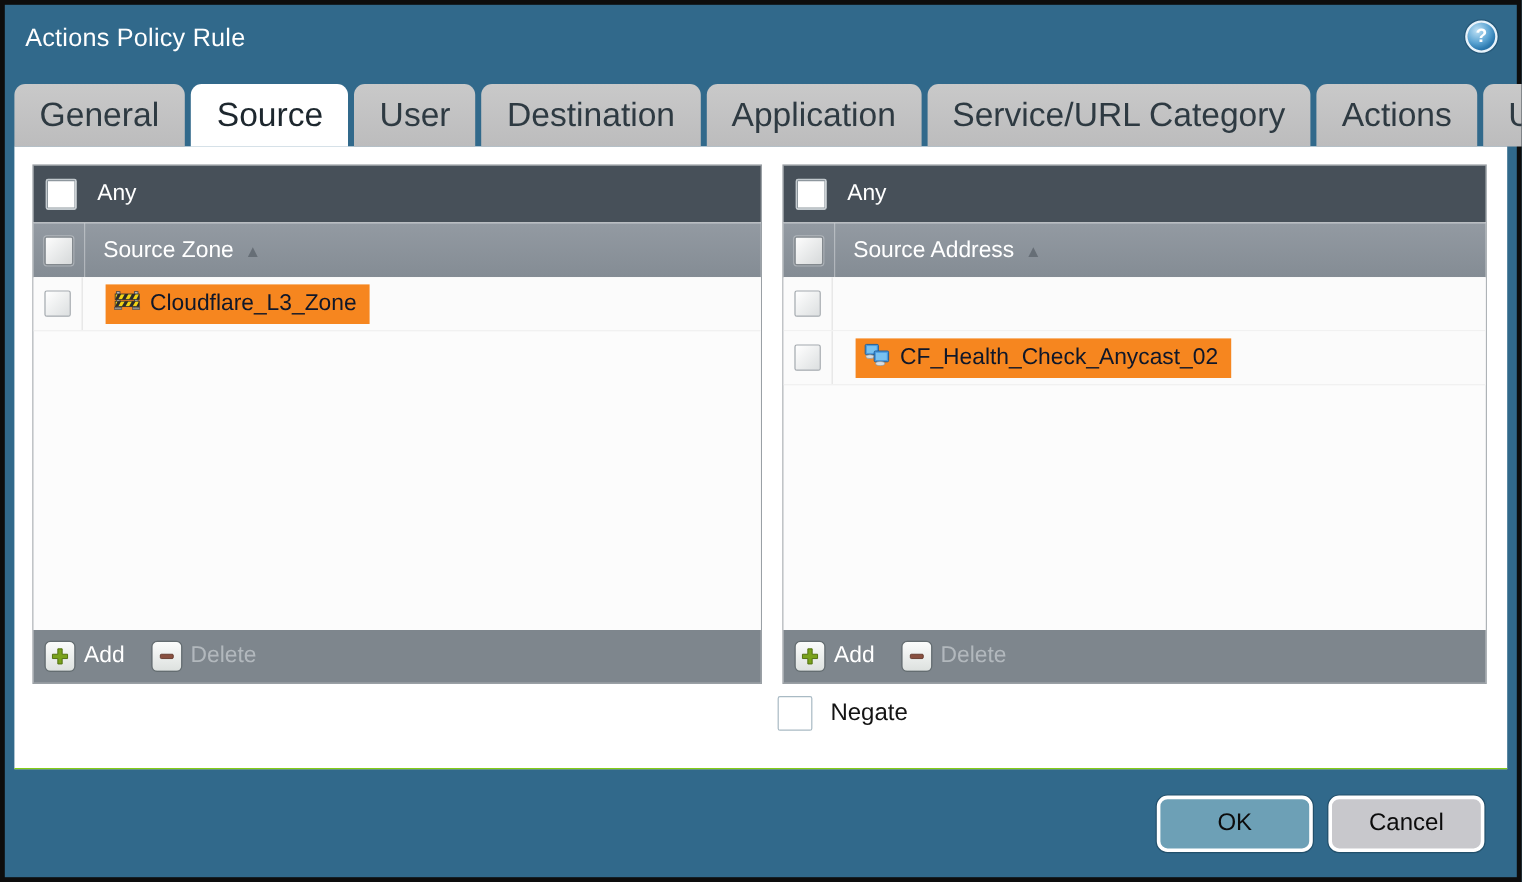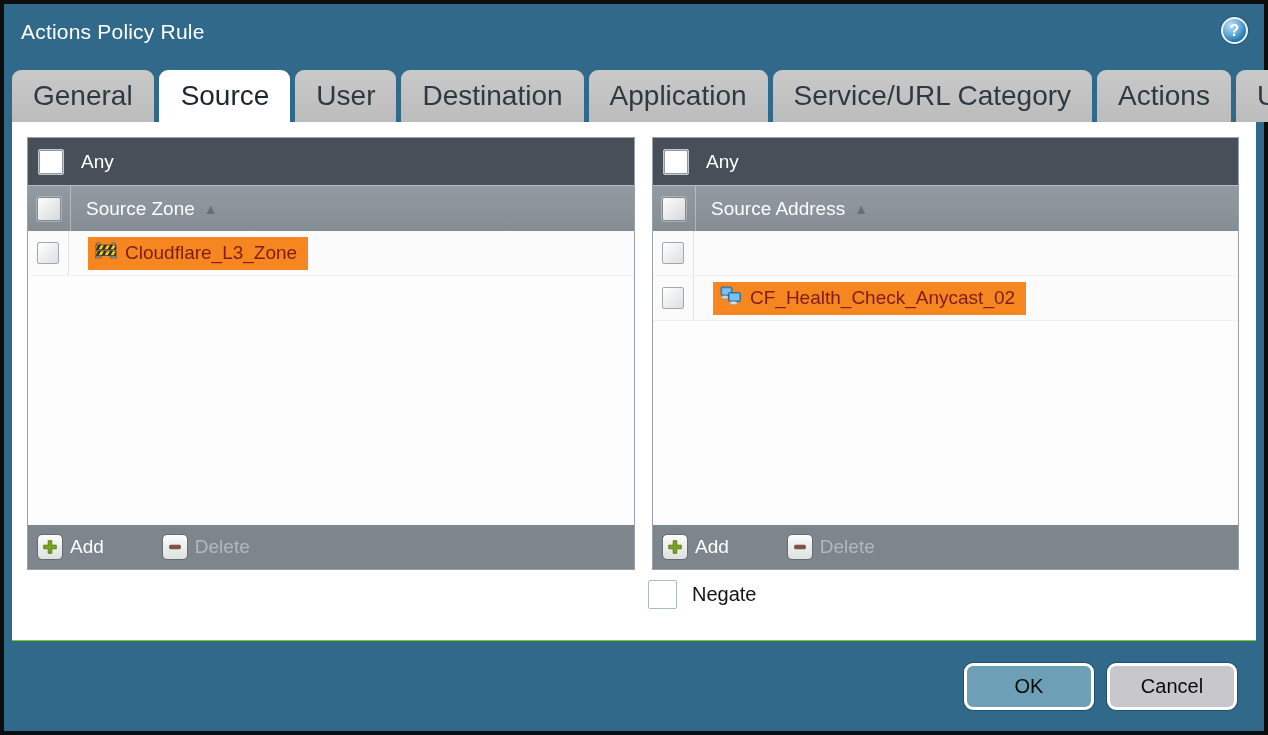--- a/index.html
+++ b/index.html
@@ -39,30 +39,30 @@
              border-right:1px solid rgba(255,255,255,.35);}
   .cb.header{width:24px;height:24px;background:linear-gradient(135deg,#fdfdfd,#d6d9da);border:1px solid #83898e;
              box-shadow:0 0 0 1px rgba(255,255,255,.3);}
   .col-title{color:#ffffff;font-size:19px;margin-left:15px;}
   .sort{color:#666e76;font-size:14px;margin-left:9px;}
 
   .panel-body{flex:1;background:#fcfcfc;overflow:hidden;}
   .row{height:44px;display:flex;align-items:center;border-bottom:1px solid #f1f1f1;background:#fbfbfb;cursor:pointer;}
   .cb-cell-r{width:40px;display:flex;justify-content:center;align-items:center;align-self:stretch;border-right:1px solid #e3e3e3;}
   .cb.row-cb{width:22px;height:22px;background:linear-gradient(135deg,#ffffff,#dcdfe0);border:1px solid #a2a8ad;}
-  .chip{display:inline-flex;align-items:center;gap:8px;background:#f6861f;color:#7f1d1d;font-size:19px;
+  .chip{display:inline-flex;align-items:center;gap:8px;background:#f6861f;color:#0f172a;font-size:19px;
         height:33px;padding:0 11px 0 7px;margin-left:19px;}
   .chip svg{flex:none;}
 
   .panel-footer{height:44px;background:#7e868d;display:flex;align-items:center;gap:22px;padding-left:9px;flex:none;}
   .tool-btn{display:flex;align-items:center;gap:7px;cursor:pointer;}
   .tool-icon{width:26px;height:26px;border-radius:5px;background:linear-gradient(#fbfcfb,#dde1df);
              border:1px solid #646d71;display:flex;align-items:center;justify-content:center;box-sizing:border-box;}
   .tool-label{font-size:19px;color:#ffffff;}
-  .tool-btn.disabled{cursor:default;margin-left:36px;}
+  .tool-btn.disabled{cursor:default;}
   .tool-btn.disabled .tool-label{color:#b2b8bd;}
 
   .negate-row{position:absolute;left:636px;top:458px;display:flex;align-items:center;}
   .cb.negate{width:29px;height:29px;background:#ffffff;border:1px solid #a9bac4;border-radius:2px;}
   .negate-label{font-size:20px;color:#141414;margin-left:15px;}
 
   
   .btn-row{position:absolute;right:27px;bottom:21px;display:flex;gap:13px;z-index:2;align-items:flex-end;}
   .btn{min-width:130px;height:47px;border-radius:9px;border:3px solid #ffffff;box-sizing:border-box;
        font-size:20px;color:#0c0c0c;display:flex;align-items:center;justify-content:center;cursor:pointer;

